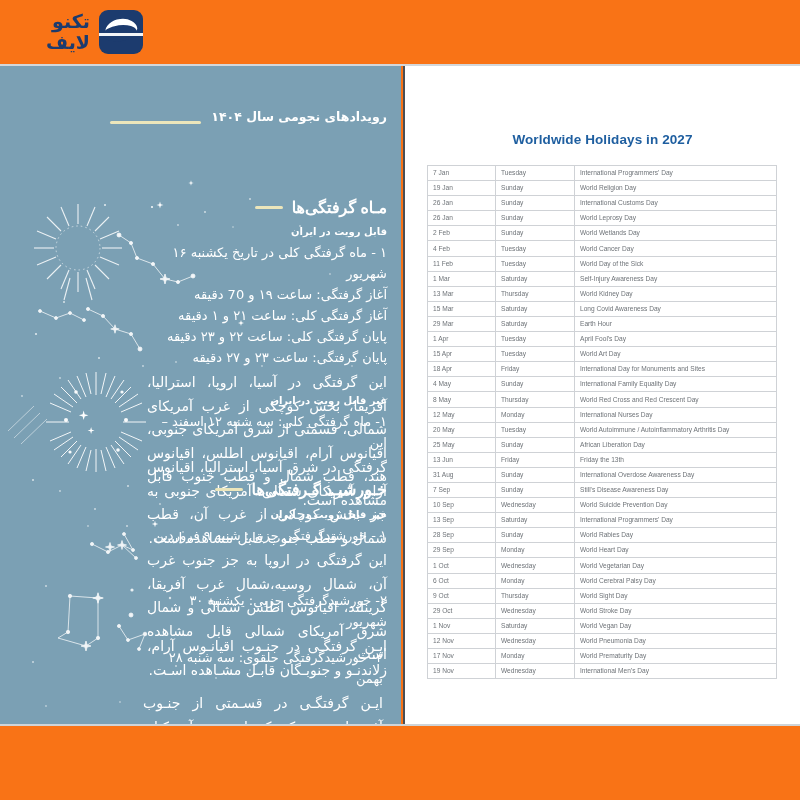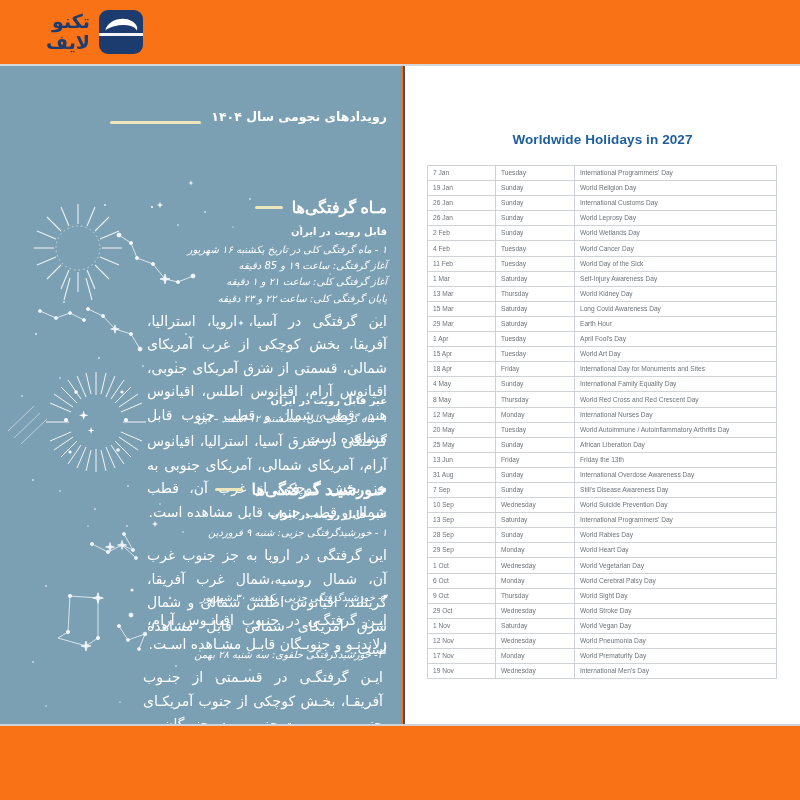--- a/index.html
+++ b/index.html
@@ -61,21 +61,21 @@
     color:#ffffff;font-size:16px;font-weight:700;white-space:nowrap;direction:rtl;
     letter-spacing:.6px;font-family:Liberation Sans, sans-serif;
   }
   .sec-rule{width:28px;height:3px;background:#ece6bb;border-radius:2px;}
 
   .body-block{
     position:absolute;direction:rtl;text-align:right;color:#ffffff;
     font-family:"DejaVu Sans","Liberation Sans",sans-serif;
   }
   .sub-head{font-size:10px;font-weight:700;margin:0 0 3px 0;line-height:1.5;}
-  .ln{font-size:10px;line-height:1.62;margin:0;font-style:italic;}
+  .ln{font-size:13px;line-height:1.62;margin:0;}
   .para{font-size:14px;line-height:1.68;margin:3px 0 0 0;text-align:justify;}
 
   
   .v-divider{position:absolute;left:403px;top:66px;width:2px;height:659px;background:#4a4f55;}
   .h-divider{position:absolute;left:0;top:724px;width:800px;height:2px;background:#cfd4d8;}
   .poster-top-edge{position:absolute;left:0;top:64px;width:800px;height:2px;background:#d3d7da;}
 
   
   .right-panel{position:absolute;left:405px;top:66px;width:395px;height:659px;background:#fff;}
   .holi-title{
@@ -305,23 +305,24 @@
     </div>
 
     <div class="sec-head-row" style="right:14px;top:132px;">
       <span class="sec-head">مـاه گرفتگی‌ها</span>
       <span class="sec-rule"></span>
     </div>
 
     <div class="body-block" style="right:14px;top:158px;width:240px;">
       <p class="sub-head">قابل رویت در ایران</p>
       <p class="ln">۱ - ماه گرفتگی کلی در تاریخ یکشنبه ۱۶ شهریور</p>
-      <p class="ln">آغاز گرفتگی: ساعت ۱۹ و 85 دقیقه</p>
+      <p class="ln">آغاز گرفتگی: ساعت ۱۹ و 70 دقیقه</p>
       <p class="ln">آغاز گرفتگی کلی: ساعت ۲۱ و ۱ دقیقه</p>
       <p class="ln">پایان گرفتگی کلی: ساعت ۲۲ و ۲۳ دقیقه</p>
+      <p class="ln">پایان گرفتگی: ساعت ۲۳ و ۲۷ دقیقه</p>
       <p class="para">این گرفتگی در آسیا، اروپا، استرالیا، آفریقا، بخش کوچکی از غرب آمریکای شمالی، قسمتی از شرق آمریکای جنوبی، اقیانوس آرام، اقیانوس اطلس، اقیانوس هند، قطب شمال و قطب جنوب قابل مشاهده است.</p>
     </div>
 
     <div class="body-block" style="right:14px;top:327px;width:240px;">
       <p class="sub-head">غیر قابل رویت در ایران</p>
       <p class="ln">۱- ماه گرفتگی کلی: سه شنبه ۱۲ اسفند – این</p>
       <p class="para">گرفتگی در شرق آسیا، استرالیا، اقیانوس آرام، آمریکای شمالی، آمریکای جنوبی به جز بخش کوچکی از غرب آن، قطب شمال و قطب جنوب قابل مشاهده است.</p>
     </div>
 
     <div class="sec-head-row" style="right:14px;top:414px;">

